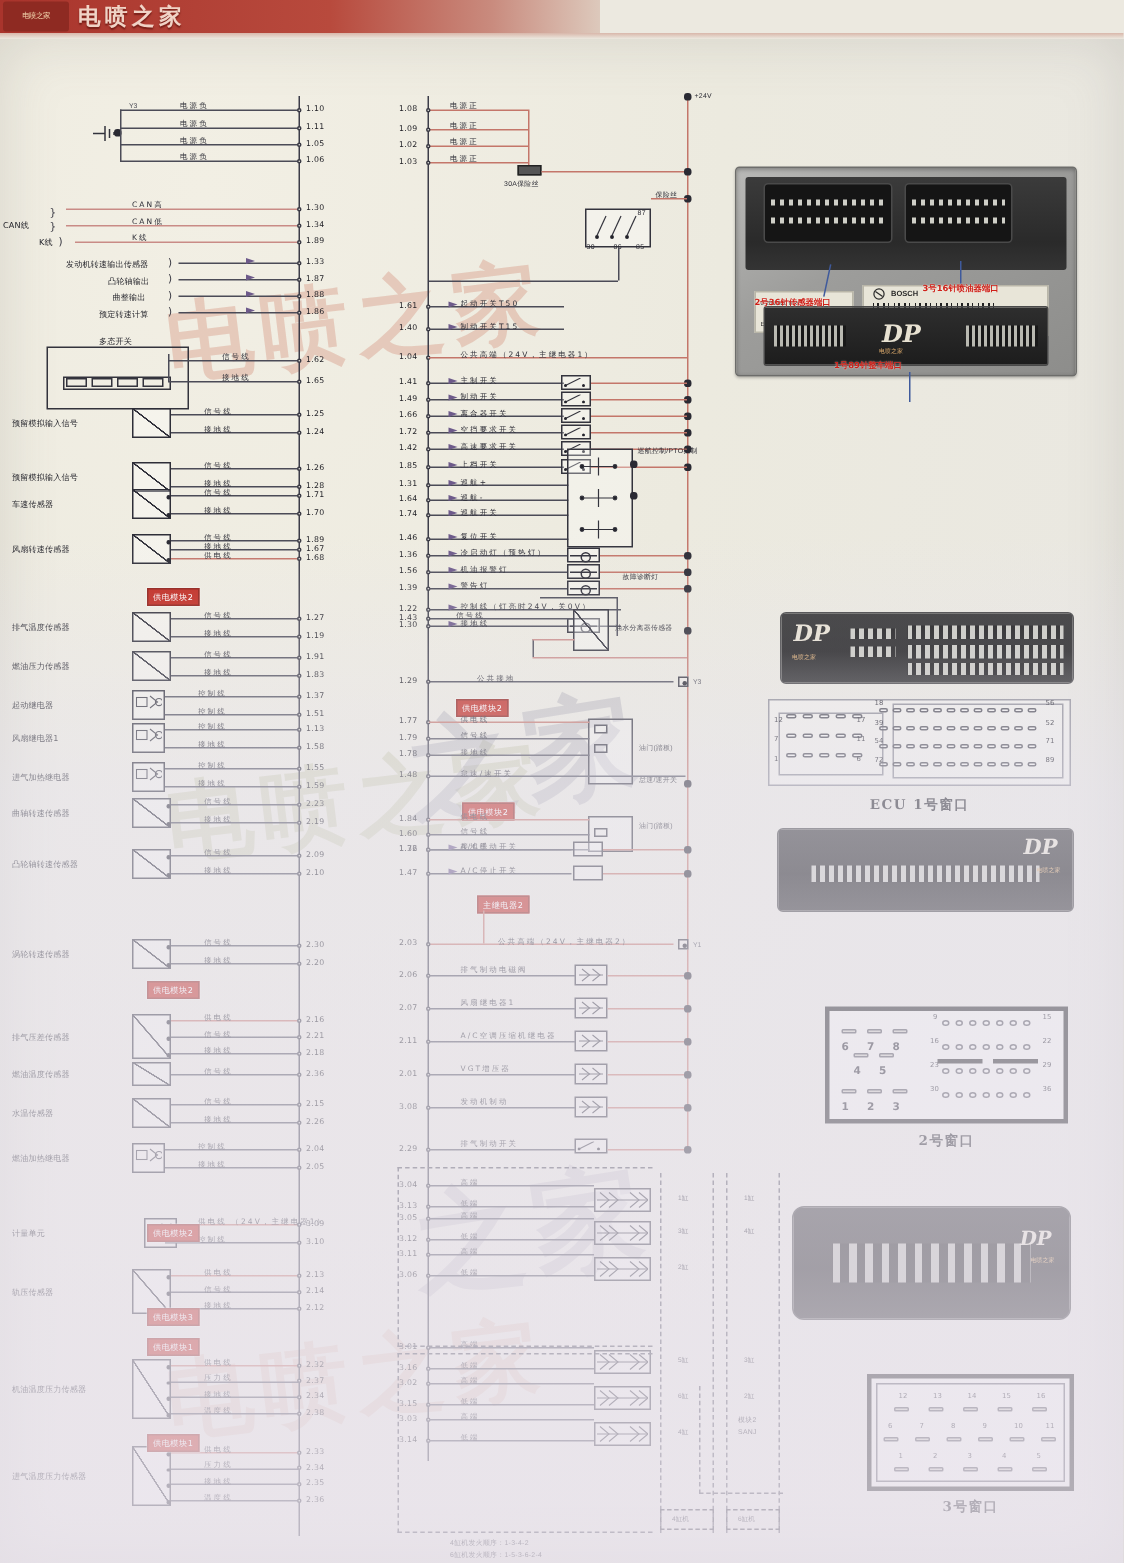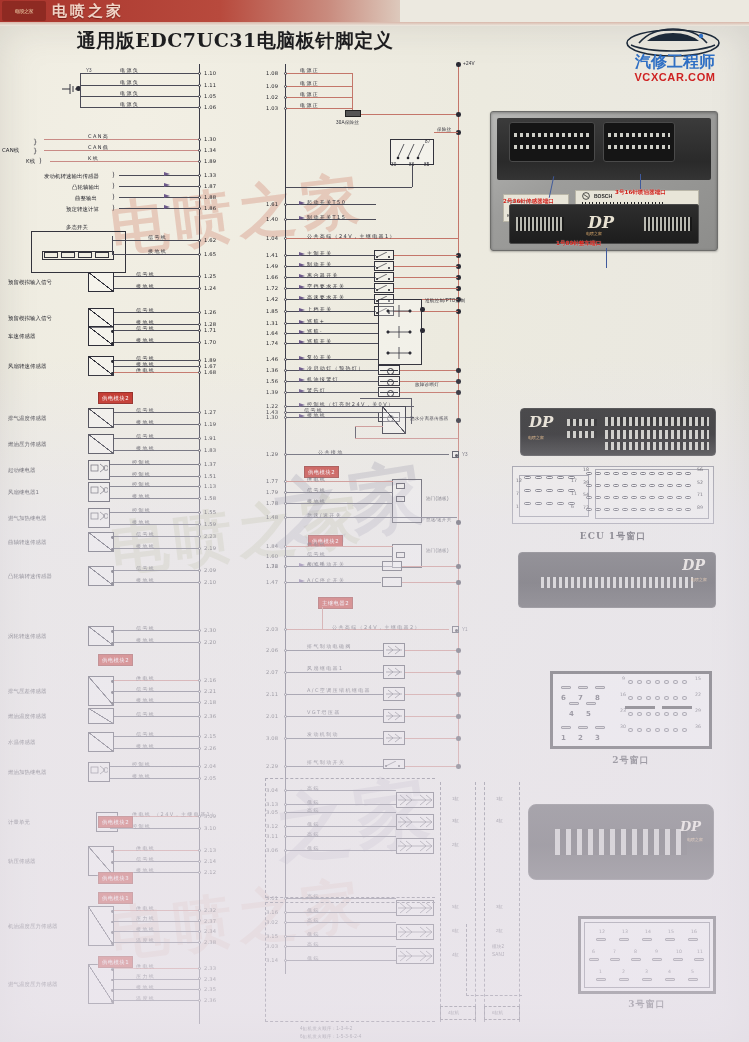--- a/index.html
+++ b/index.html
@@ -230,33 +230,21 @@
 
 <div id="banner">
   <div id="banner-logo">电喷之家</div>
   <div id="banner-text">电喷之家</div>
 </div>
 <div id="banner-fade"></div>
 
 <div id="page">
   <div id="page-edge"></div>
 
-  <div id="title">通用版EDC7UC31电脑板针脚定义</div>
-
-  <div id="vcx">
-    <svg class="car" viewBox="0 0 96 34">
-      <ellipse cx="48" cy="19" rx="46" ry="13" fill="none" stroke="#1d2a3a" stroke-width="1.6"></ellipse>
-      <path d="M14 19 Q26 5 48 5 Q70 5 82 19" fill="none" stroke="#1d2a3a" stroke-width="1.6"></path>
-      <path d="M22 17 Q32 9 48 9 Q64 9 74 17 Z" fill="#1d2a3a"></path>
-      <path d="M6 21 Q20 27 48 27 Q76 27 90 21" fill="none" stroke="#1d2a3a" stroke-width="1.4"></path>
-      <circle cx="76" cy="12" r="2.2" fill="#2f6fc4"></circle>
-    </svg>
-    <div class="t1">汽修工程师</div>
-    <div class="t2">VCXCAR.COM</div>
-  </div>
+
 
   <div class="wm wm1">电喷之家</div>
   <div class="wm wm2">电喷之家</div>
   <div class="wm wm3">电喷之家</div>
   <div class="wm wm4">之家</div>
   <div class="wm wm5">之家</div>
 
   <div class="bus" style="left:199px; top:38px; height:960px;"></div>
   <div class="bus" style="left:285px; top:38px; height:910px;"></div>
   <div class="vline red" style="left:458px; top:38px; height:700px;"></div>

